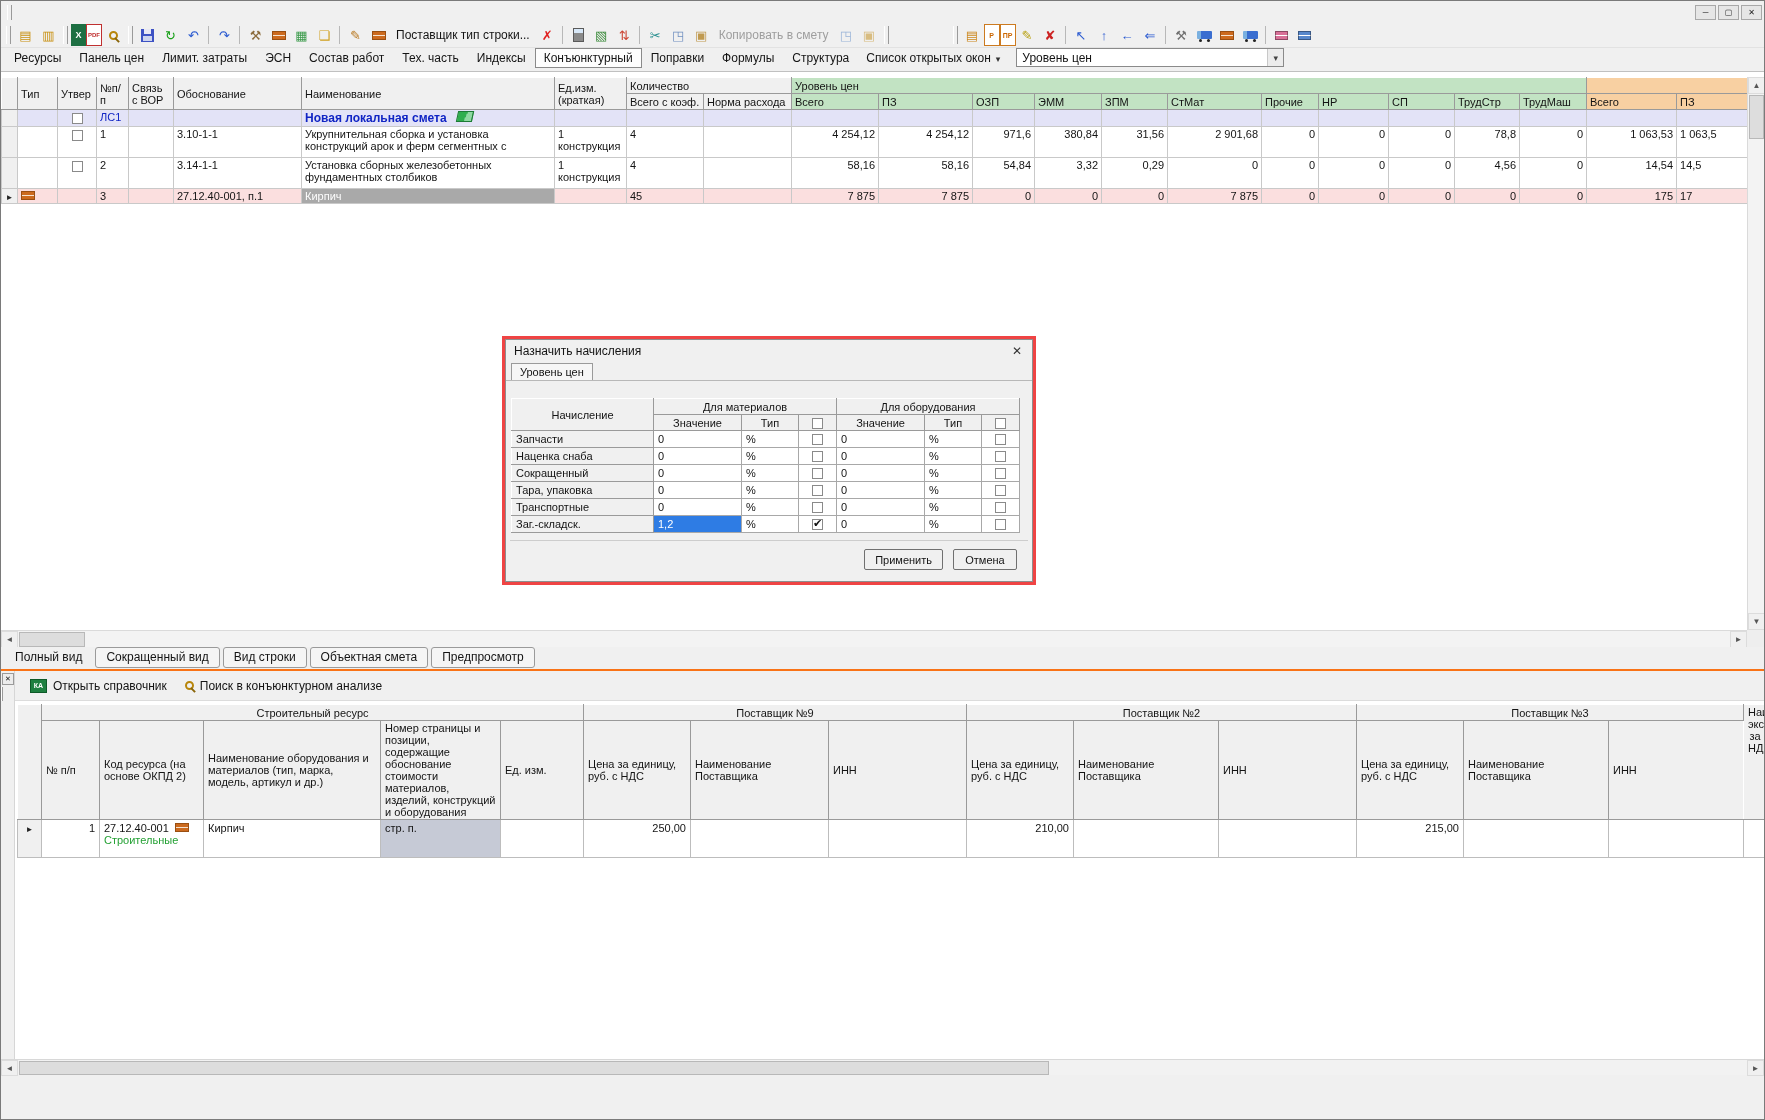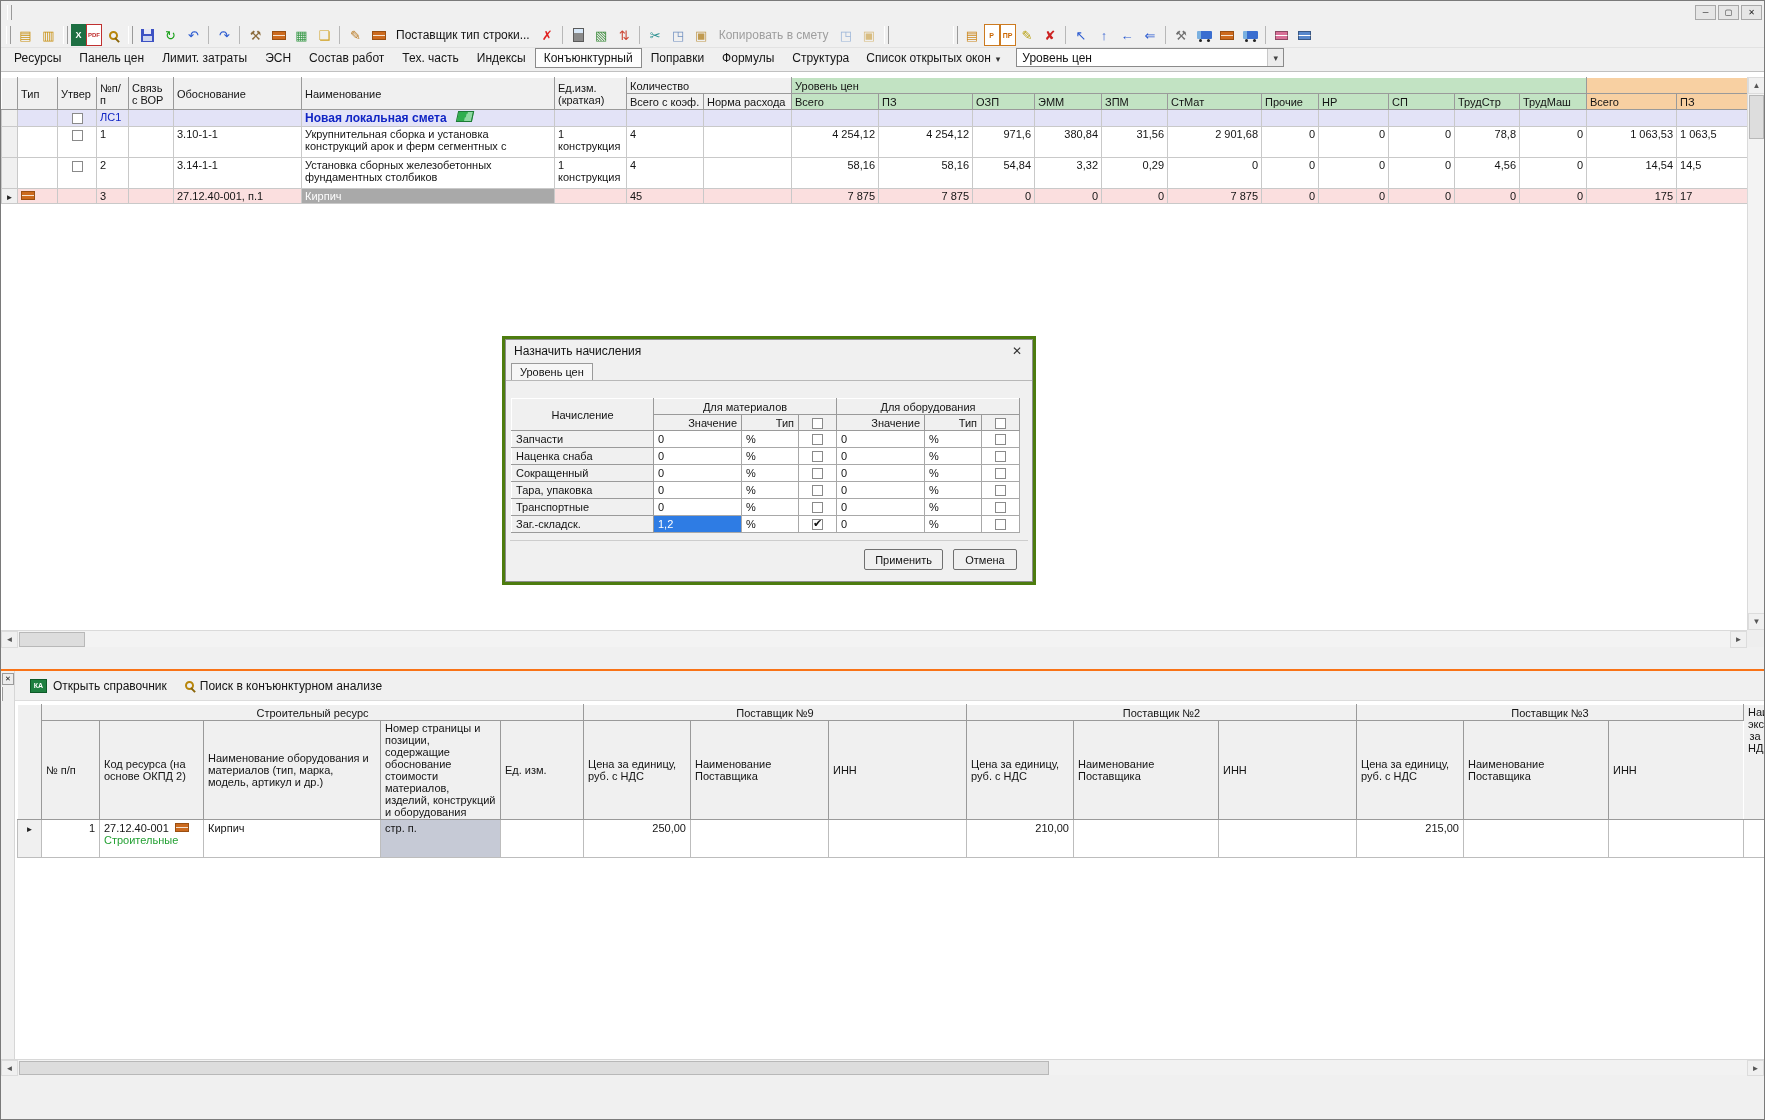--- a/index.html
+++ b/index.html
@@ -74,28 +74,28 @@
   
   .vscroll { position:absolute; top:5px; right:0; bottom:17px; width:17px; background:#f3f3f3; border-left:1px solid #dadada; }
   .hscroll { position:absolute; left:0; right:17px; bottom:0; height:17px; background:#f3f3f3; border-top:1px solid #dadada; }
   .sbtn { position:absolute; width:17px; height:17px; background:#f0f0f0; border:1px solid #dcdcdc; color:#555;
     display:flex; align-items:center; justify-content:center; font-size:8px; }
   .vthumb { position:absolute; top:18px; left:1px; width:15px; height:44px; background:#ddd; border:1px solid #b8b8b8; }
   .hthumb { position:absolute; top:1px; left:18px; width:66px; height:15px; background:#ddd; border:1px solid #b8b8b8; }
   .scorner { position:absolute; right:0; bottom:0; width:17px; height:17px; background:#eee; }
   .up::before{content:"▲";} .down::before{content:"▼";} .left::before{content:"◄";} .right::before{content:"►";}
   
-  .annotation { position:absolute; left:501px; top:335px; width:534px; height:249px; border:3px solid #4d7c0f; background:#f0f0f0; z-index:9; }
+  .annotation { position:absolute; left:501px; top:335px; width:534px; height:249px; border:3px solid #ef4444; background:#f0f0f0; z-index:9; }
   .dlg { position:absolute; inset:0; border:1px solid #8e8e8e; background:#f0f0f0; }
   .dlg-title { height:20px; display:flex; align-items:center; padding:2px 8px 0; }
   .dlg-close { margin-left:auto; font-size:12px; color:#333; padding:0 2px; }
   .dlg-tabs { height:21px; display:flex; align-items:flex-end; padding-left:5px; border-bottom:1px solid #b8b8b8; }
   .dlg-tab { border:1px solid #9a9a9a; border-bottom:none; background:#f6f6f6; padding:2px 8px; font-size:11px; }
   .dtable { position:absolute; left:5px; top:58px; width:508px; font-size:11px; border:1px solid #909090; }
-  .dtable th { background:#f0f0f0; font-weight:normal; padding:1px 4px; height:16px; text-align:right;
+  .dtable th { background:#f0f0f0; font-weight:normal; padding:1px 4px; height:16px; text-align:center;
     border:1px solid #9a9a9a; border-top-color:#fff; border-left-color:#fff; }
   .dtable th.grp { text-align:center; }
   .dtable td { border:1px solid #a8a8a8; padding:1px 4px; height:17px; overflow:hidden; white-space:nowrap; }
   .dtable .d-lbl { background:#f0f0f0; border:1px solid #9a9a9a; border-top-color:#fff; border-left-color:#fff; }
   .dtable .d-val, .dtable .d-typ { background:#fff; }
   .dtable .d-val.on { background:#2e7ce4; color:#fff; }
   .dtable .d-chk { text-align:center; background:#fff; }
   .dlg-btnrow { position:absolute; left:4px; right:4px; bottom:40px; border-top:1px solid #cdcdcd; }
   .dlg-btns { position:absolute; right:15px; bottom:11px; display:flex; gap:10px; }
   .dbtn { min-width:64px; height:21px; padding:0 10px; background:#f0f0f0; border:1px solid #707070; border-radius:2px;
@@ -585,20 +585,28 @@
           </tbody>
       </table>
       <div class="dlg-btnrow"></div>
       <div class="dlg-btns">
         <span class="dbtn">Применить</span>
         <span class="dbtn">Отмена</span>
       </div>
     </div>
   </div>
 
+  <div class="bottomtabs">
+
+  <span class="btab on">Полный вид</span>
+      <span class="btab">Сокращенный вид</span>
+      <span class="btab">Вид строки</span>
+      <span class="btab">Объектная смета</span>
+      <span class="btab">Предпросмотр</span>
+    </div>
 
   <div class="lowerpanel">
     <div class="lp-strip">
       <span class="lp-close">✕</span>
       <span class="lp-hgrip"></span>
     </div>
     <div class="lp-toolbar">
       <span class="lp-btn">
         <span class="i-ka">КА</span>
         <span>Открыть справочник</span>

